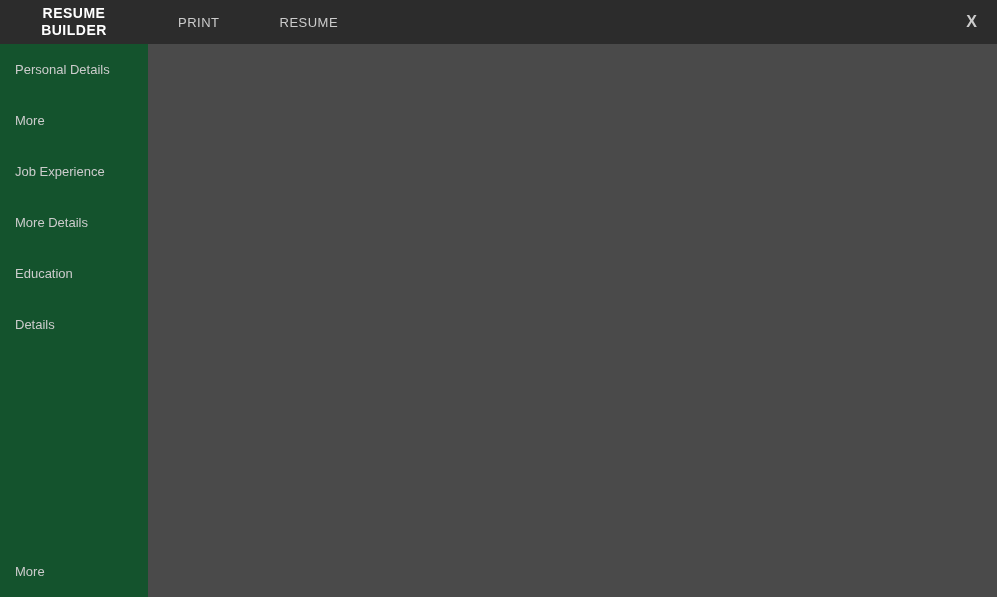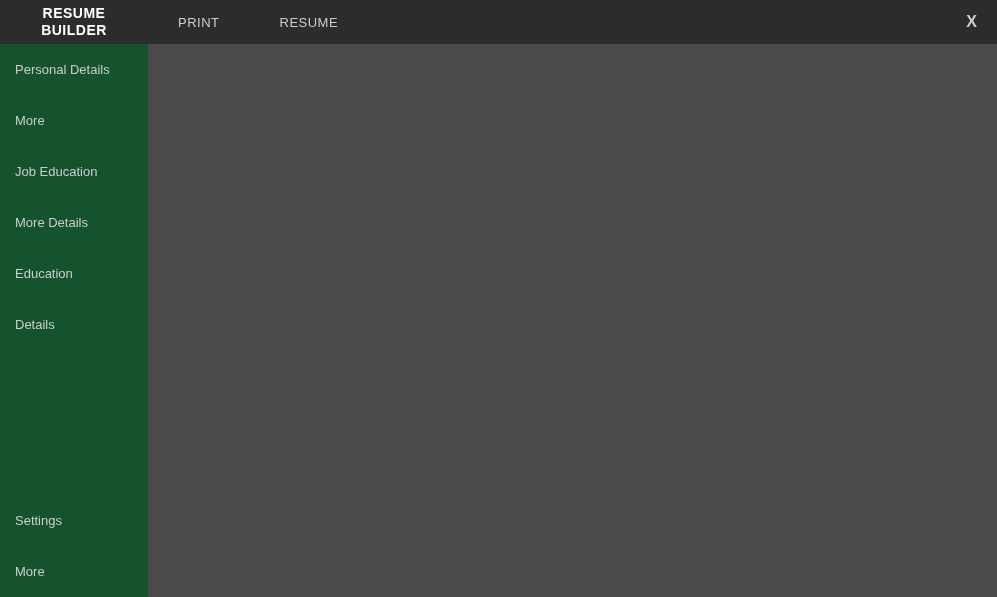--- a/index.html
+++ b/index.html
@@ -133,25 +133,24 @@
     <div class="nav-link">RESUME</div>
   </div>
   <div class="nav-close">X</div>
 </nav>
 
 <div class="main-content">
 
   <aside class="sidebar">
     <div class="sidebar-item">Personal Details</div>
     <div class="sidebar-item">More</div>
-    <div class="sidebar-item">Job Education</div>
+    <div class="sidebar-item">Job Experience</div>
     <div class="sidebar-item">More Details</div>
     <div class="sidebar-item">Education</div>
     <div class="sidebar-item">Details</div>
     <div class="sidebar-spacer"></div>
     <div class="sidebar-bottom">
-      <div class="sidebar-item">Settings</div>
       <div class="sidebar-item">More</div>
     </div>
   </aside>
 
   <div class="content-area"></div>
 </div>
 
 </body></html>

